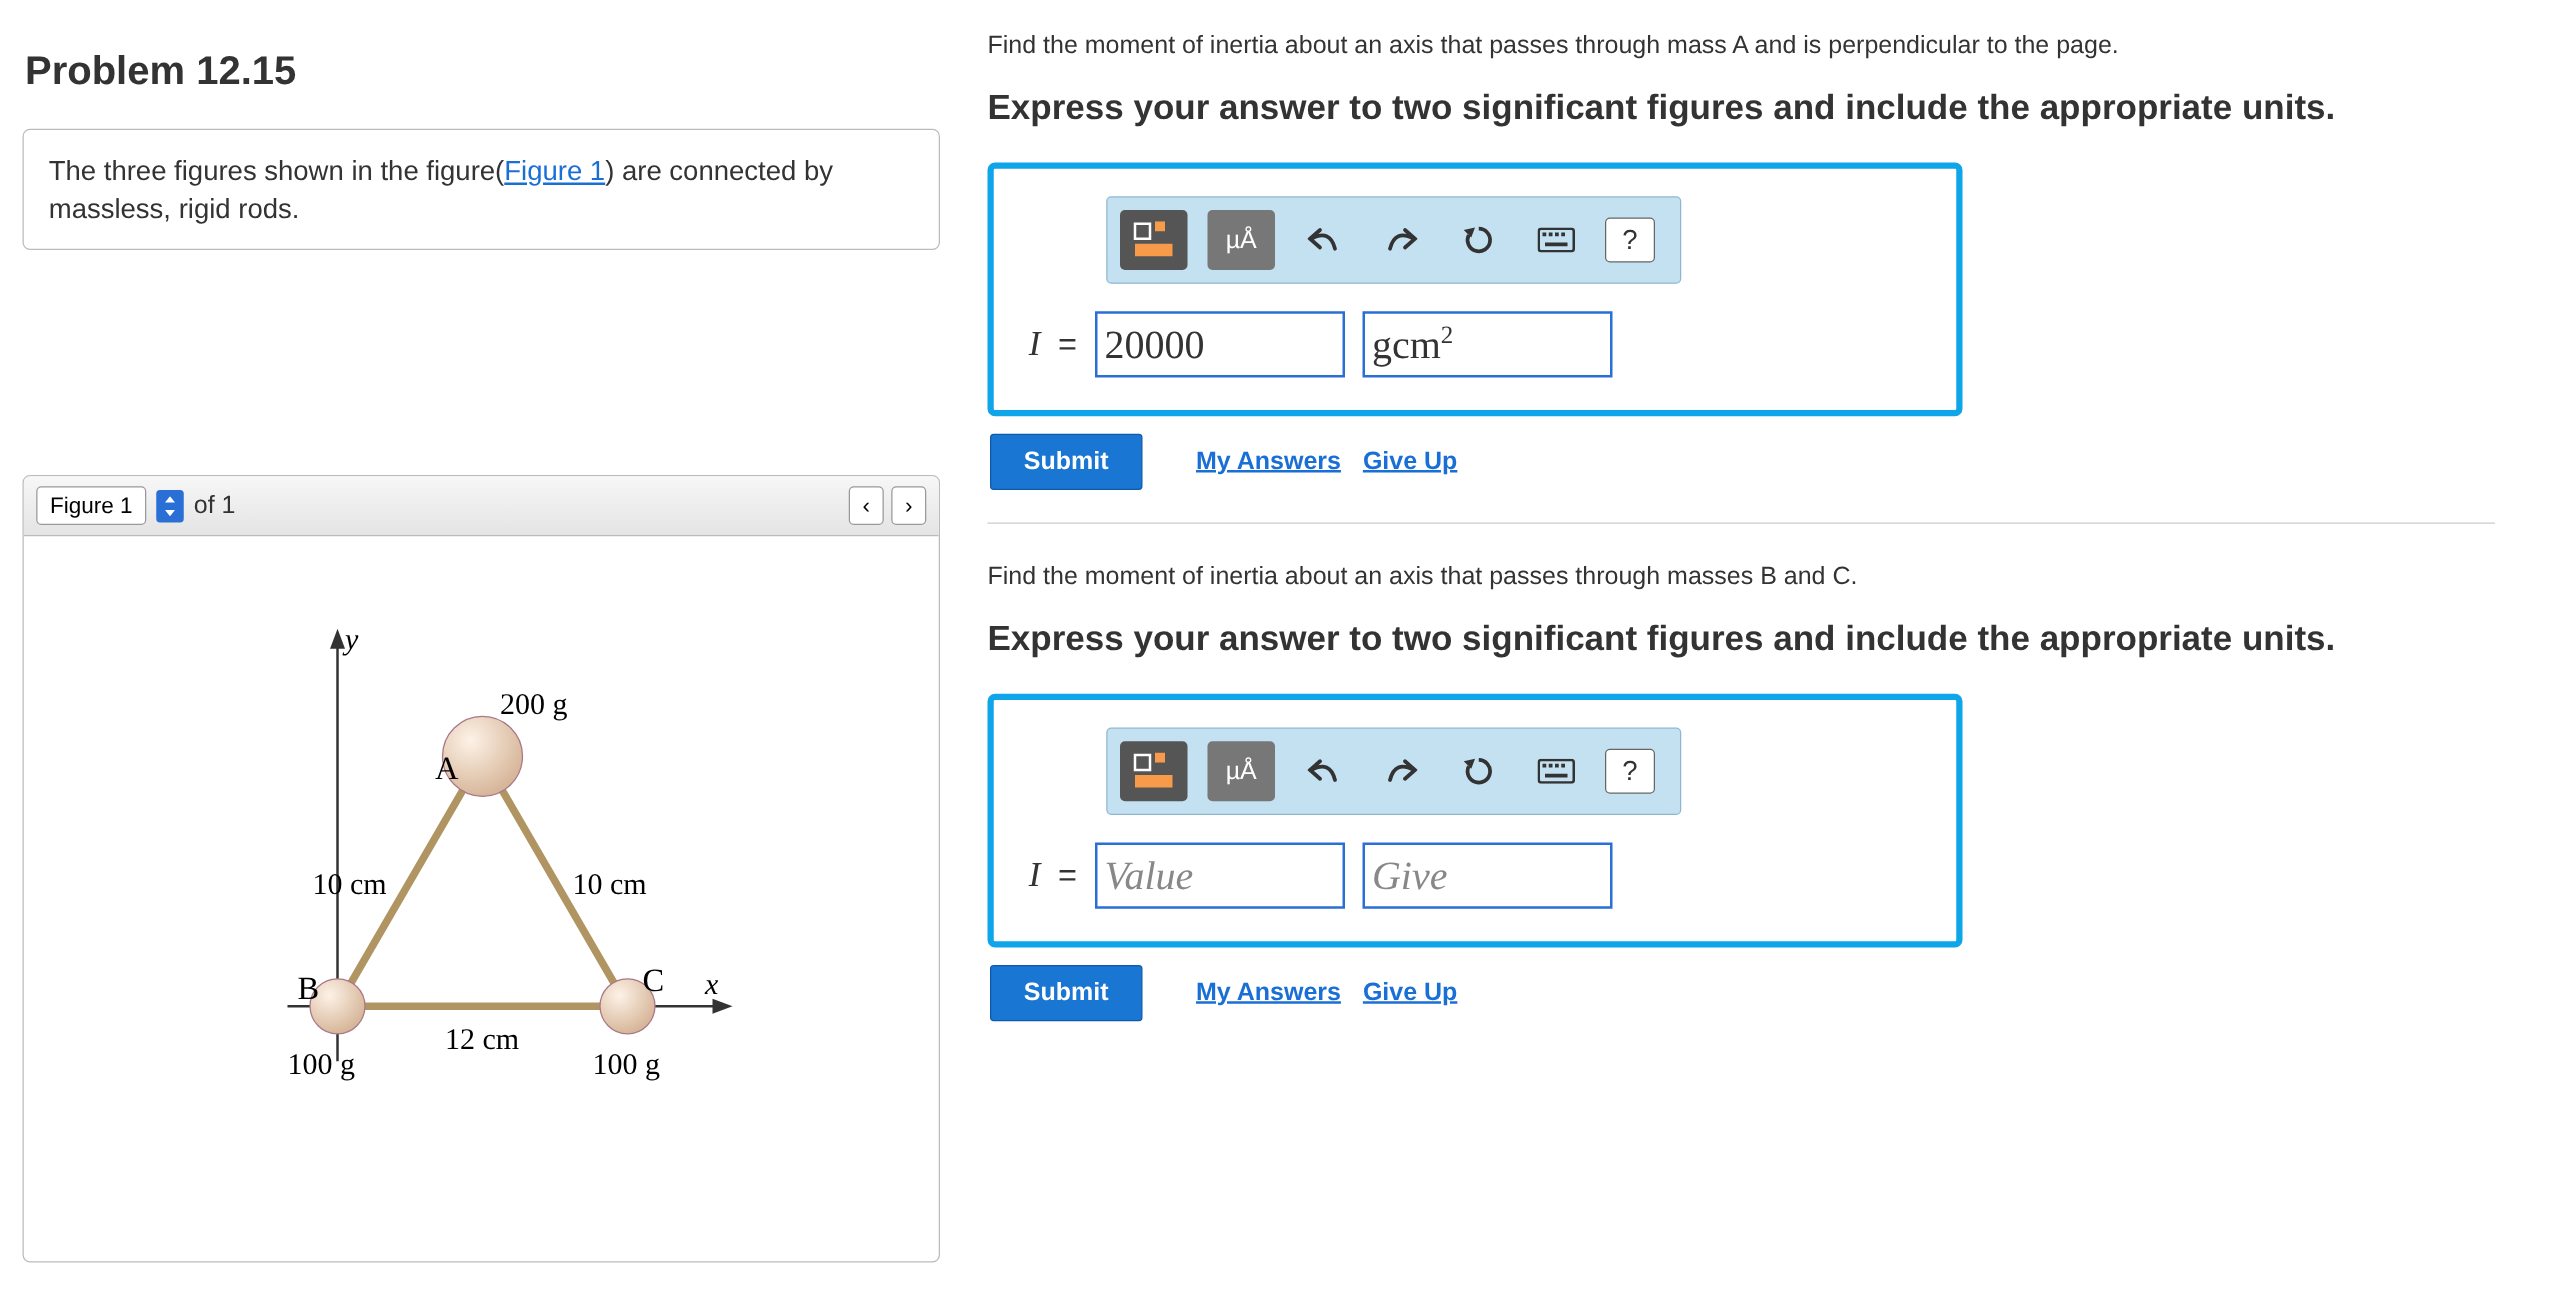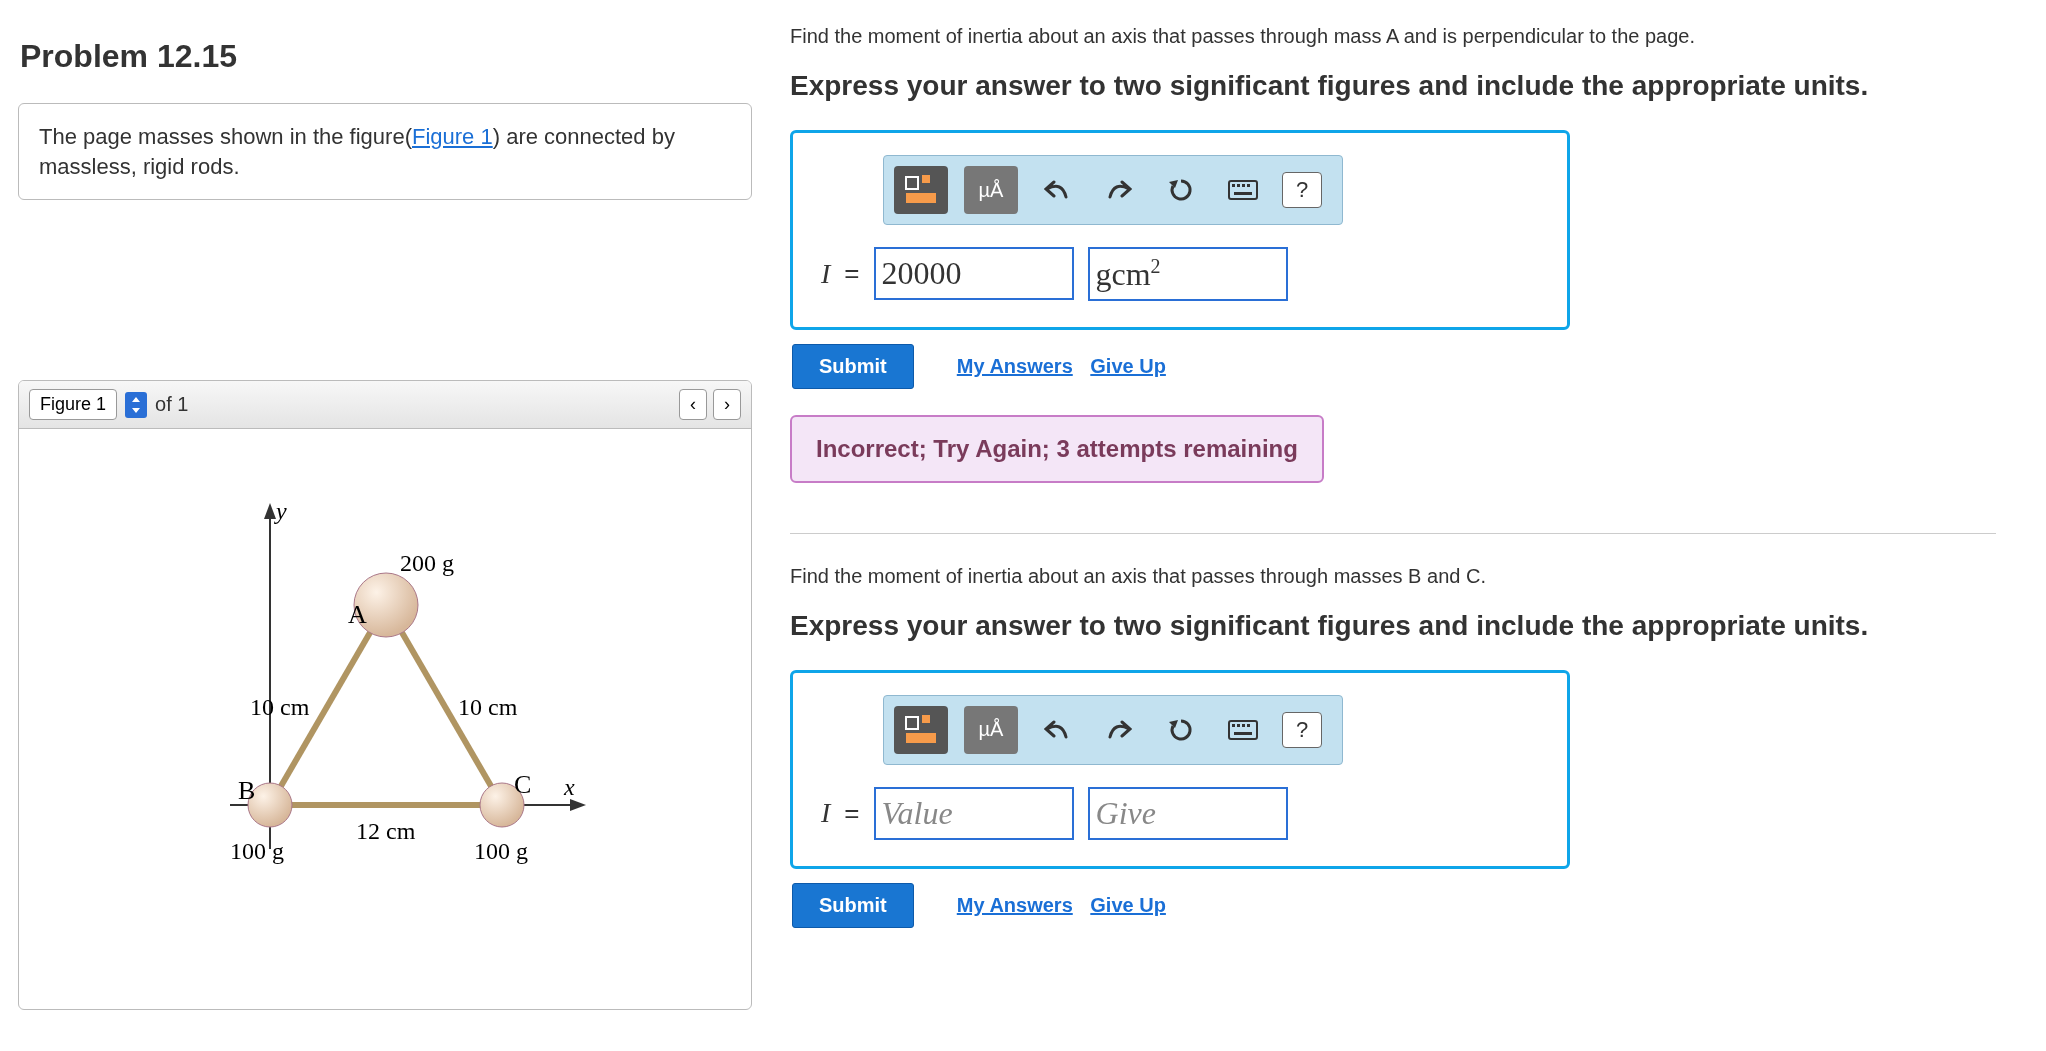--- a/index.html
+++ b/index.html
@@ -54,21 +54,21 @@
     display:flex;align-items:center;justify-content:center;
     font-size:14px;
   }
   .fig-of { font-size: 20px; color: #333; }
   .fig-nav { margin-left: auto; display:flex; gap:6px; }
   .figure-body { padding: 60px 30px 40px 30px; height: 580px; position: relative; }
   .figure-body svg { display:block; margin:0 auto; }
   .question-text { font-size: 20px; line-height: 1.4; margin-bottom: 20px; }
   .bold-instr { font-size: 28px; font-weight: bold; margin-bottom: 28px; }
   .answer-box {
-    border: 3px solid #0ea5e9;
+    border: 5px solid #0ea5e9;
     border-radius: 6px;
     padding: 0;
     width: 780px;
     margin-bottom: 14px;
     overflow: hidden;
   }
   .toolbar {
     background: #c3e1f0;
     border: 1px solid #8fb8d0;
     border-radius: 4px;
@@ -138,21 +138,21 @@
   hr.sep{border:none;border-top:1px solid #ccc;margin:20px 0 28px 0;}
   .part-label{font-size:24px;font-weight:bold;margin-bottom:20px;}
 </style>
 </head>
 <body>
 
 <div class="left-col">
   <div class="problem-title">Problem 12.15</div>
 
   <div class="intro-box">
-    <span>The page masses shown in the figure(</span><a href="#">Figure 1</a><span>) are connected by massless, rigid rods.</span>
+    <span>The three figures shown in the figure(</span><a href="#">Figure 1</a><span>) are connected by massless, rigid rods.</span>
   </div>
 
   <div class="figure-panel">
     <div class="figure-header">
       <button class="fig-btn">Figure 1</button>
       <div class="spinner">
         <svg width="10" height="16" viewBox="0 0 10 16">
             <path d="M5 0 L9 5 L1 5 Z M5 16 L1 11 L9 11 Z" fill="#fff"></path>
           </svg>
       </div>
@@ -254,21 +254,20 @@
   </div>
 
   <div class="submit-row">
     <button class="submit-btn">Submit</button>
     <span class="link-group">
       <a href="#">My Answers</a>
       <a href="#">Give Up</a>
     </span>
   </div>
 
-  <div class="feedback">Incorrect; Try Again; 3 attempts remaining</div>
 
   <hr class="sep">
 
   
   <div class="question-text">Find the moment of inertia about an axis that passes through masses B and C.</div>
   <div class="bold-instr">Express your answer to two significant figures and include the appropriate units.</div>
 
   <div class="answer-box">
     <div class="toolbar">
       <div class="tb-templ">

